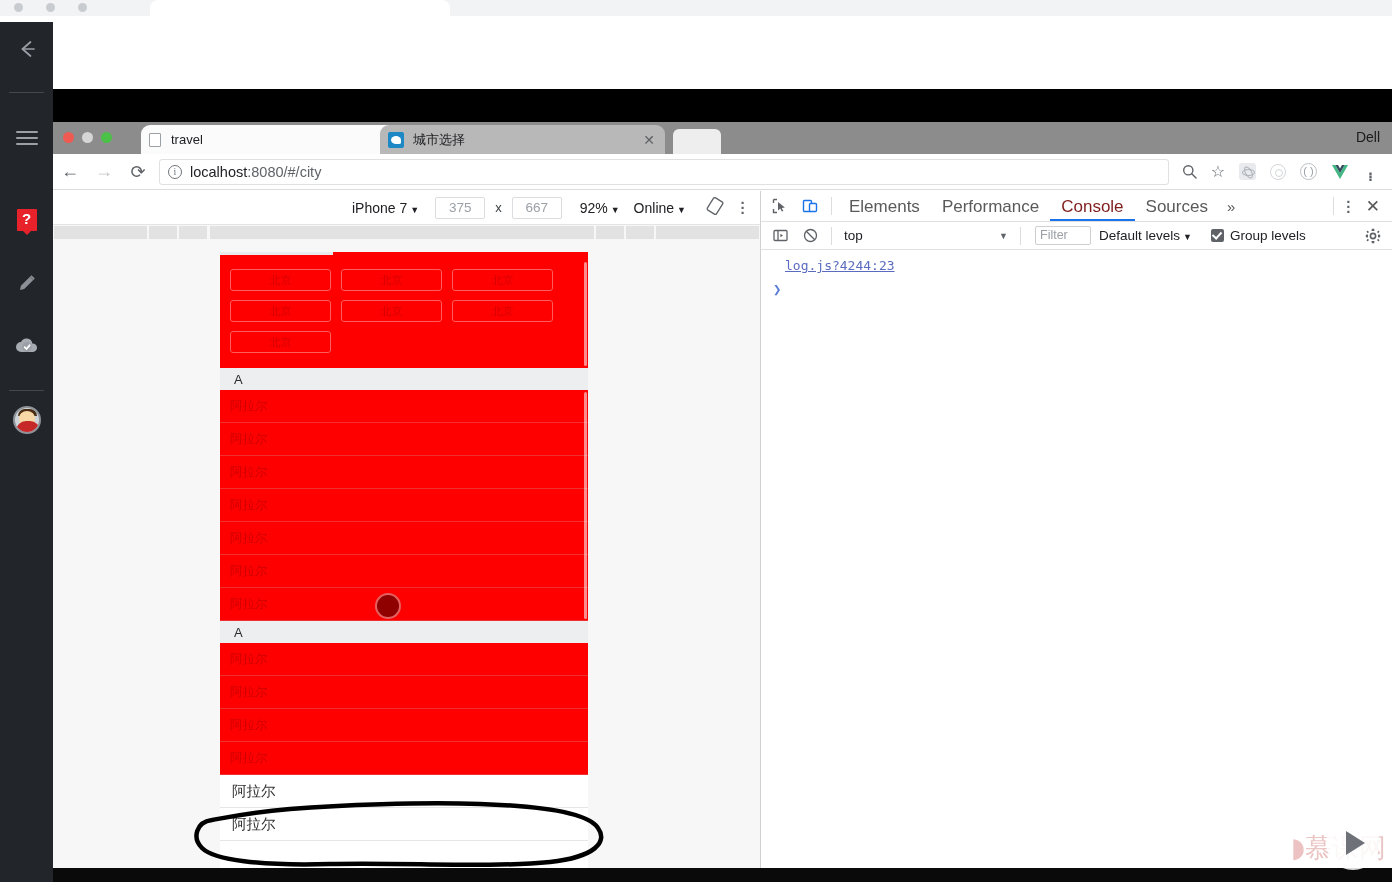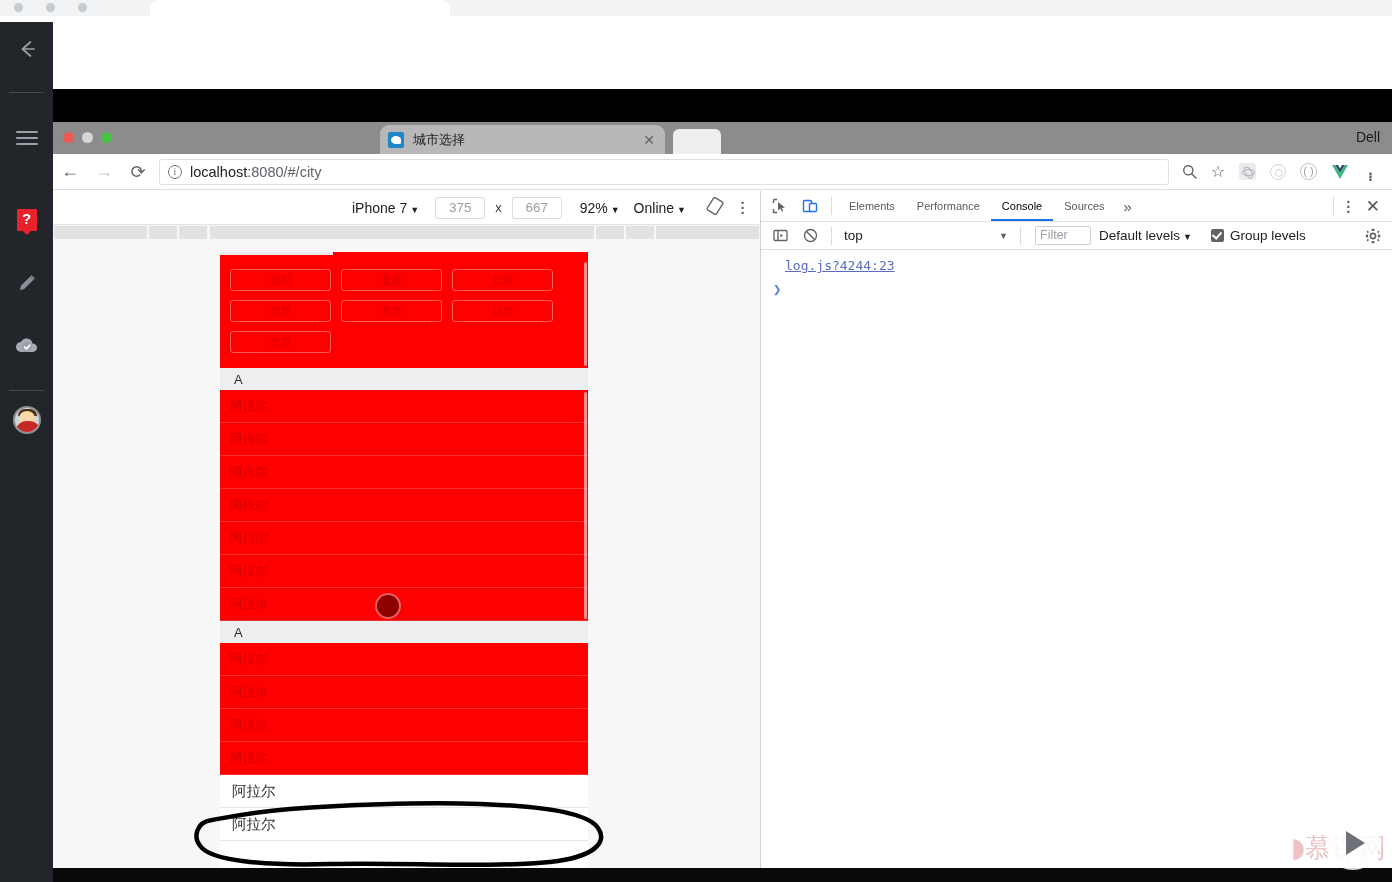--- a/index.html
+++ b/index.html
@@ -295,24 +295,24 @@
     position: absolute; left: 707px; top: 69px; width: 632px; height: 691px;
     background: #ffffff; border-left: 1px solid #cfd1d3;
   }
   .dt-tabbar {
     height: 31px; border-bottom: 1px solid #e0e0e0;
     display: flex; align-items: center; padding: 0 4px;
   }
   .dt-icon-btn { width: 30px; height: 26px; display: flex; align-items: center; justify-content: center; }
   .dt-sep { width: 1px; height: 18px; background: #dcdcdc; margin: 0 6px; }
   .dt-tab {
-    font-size: 11px; color: #5a5a5a; padding: 0 11px; height: 30px;
+    font-size: 17px; color: #5a5a5a; padding: 0 11px; height: 30px;
     line-height: 31px; white-space: nowrap;
   }
-  .dt-tab.active { color: #000000; border-bottom: 2px solid #1a73e8; font-weight: normal; }
+  .dt-tab.active { color: #7f1d1d; border-bottom: 2px solid #1a73e8; font-weight: normal; }
   .dt-more { font-size: 15px; color: #5a5a5a; padding: 0 8px; }
   .dt-spacer { flex: 1; }
   .dt-close { font-size: 17px; color: #5a5a5a; padding: 0 8px; }
 
   .dt-filterbar {
     height: 28px; border-bottom: 1px solid #e0e0e0;
     display: flex; align-items: center; padding: 0 4px; background: #ffffff;
   }
   .dt-ctx {
     font-size: 13.5px; color: #202124; margin-left: 6px; width: 170px;
@@ -440,20 +440,25 @@
 
   <div class="black-band"></div>
 
   <div class="browser">
 
     <div class="tabbar">
       <div class="traffic t-red"></div>
       <div class="traffic t-yellow"></div>
       <div class="traffic t-green"></div>
 
+      <div class="tab tab-inactive" style="left:88px; width:272px;">
+        <div class="favicon-doc"></div>
+        <div class="tab-title">travel</div>
+        <div class="tab-close">✕</div>
+      </div>
 
       <div class="tab tab-active" style="left:327px; width:285px;">
         <div class="favicon-app"></div>
         <div class="tab-title">城市选择</div>
         <div class="tab-close">✕</div>
       </div>
 
       <div class="tab-newstub"></div>
       <div class="dell-label">Dell</div>
     </div>

